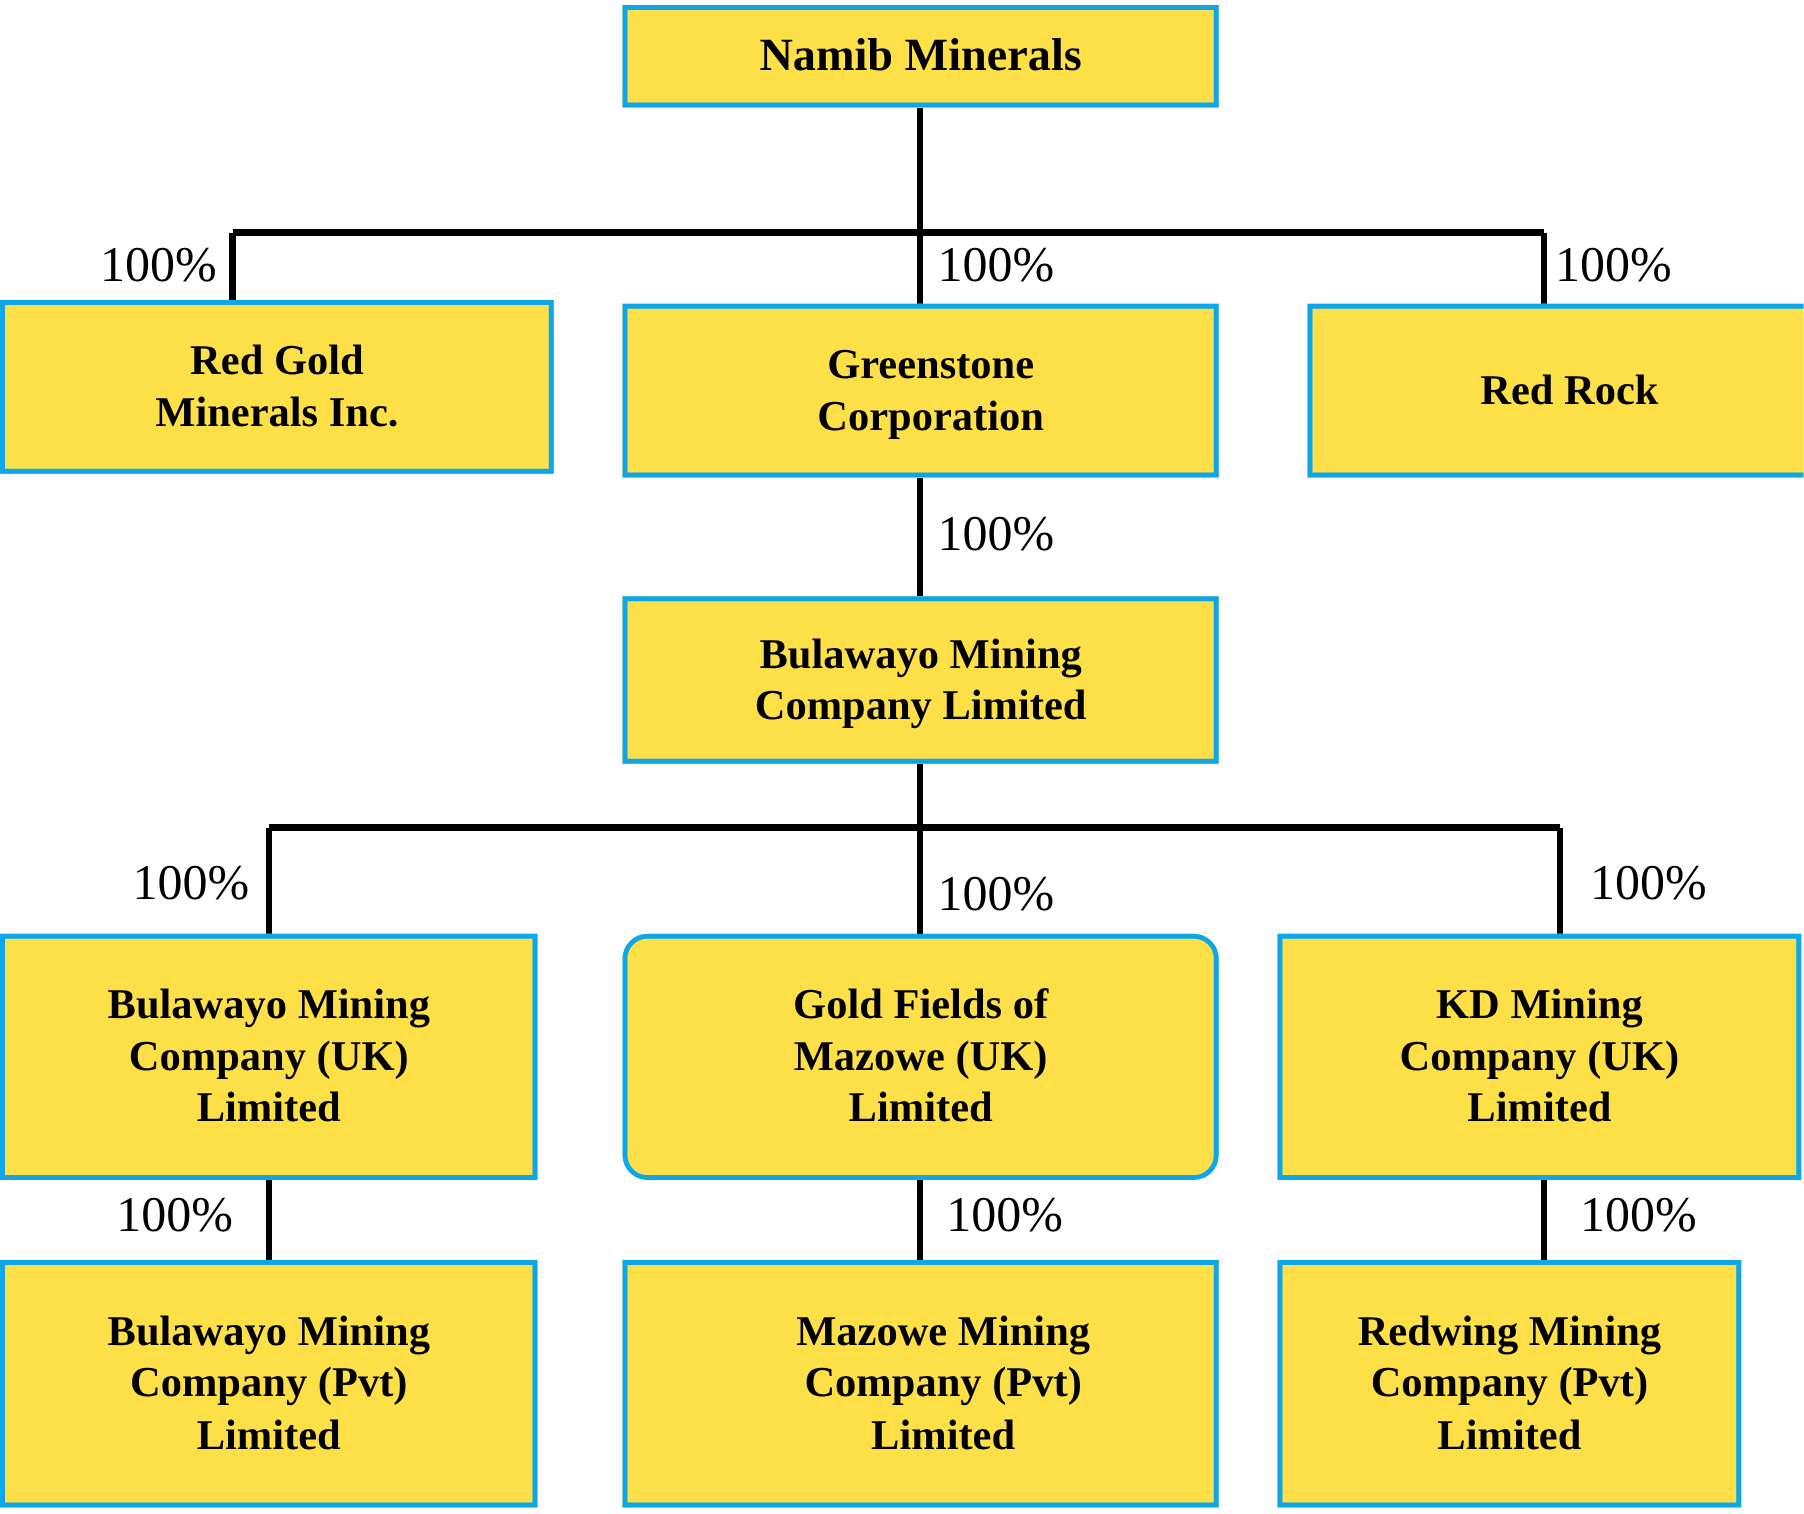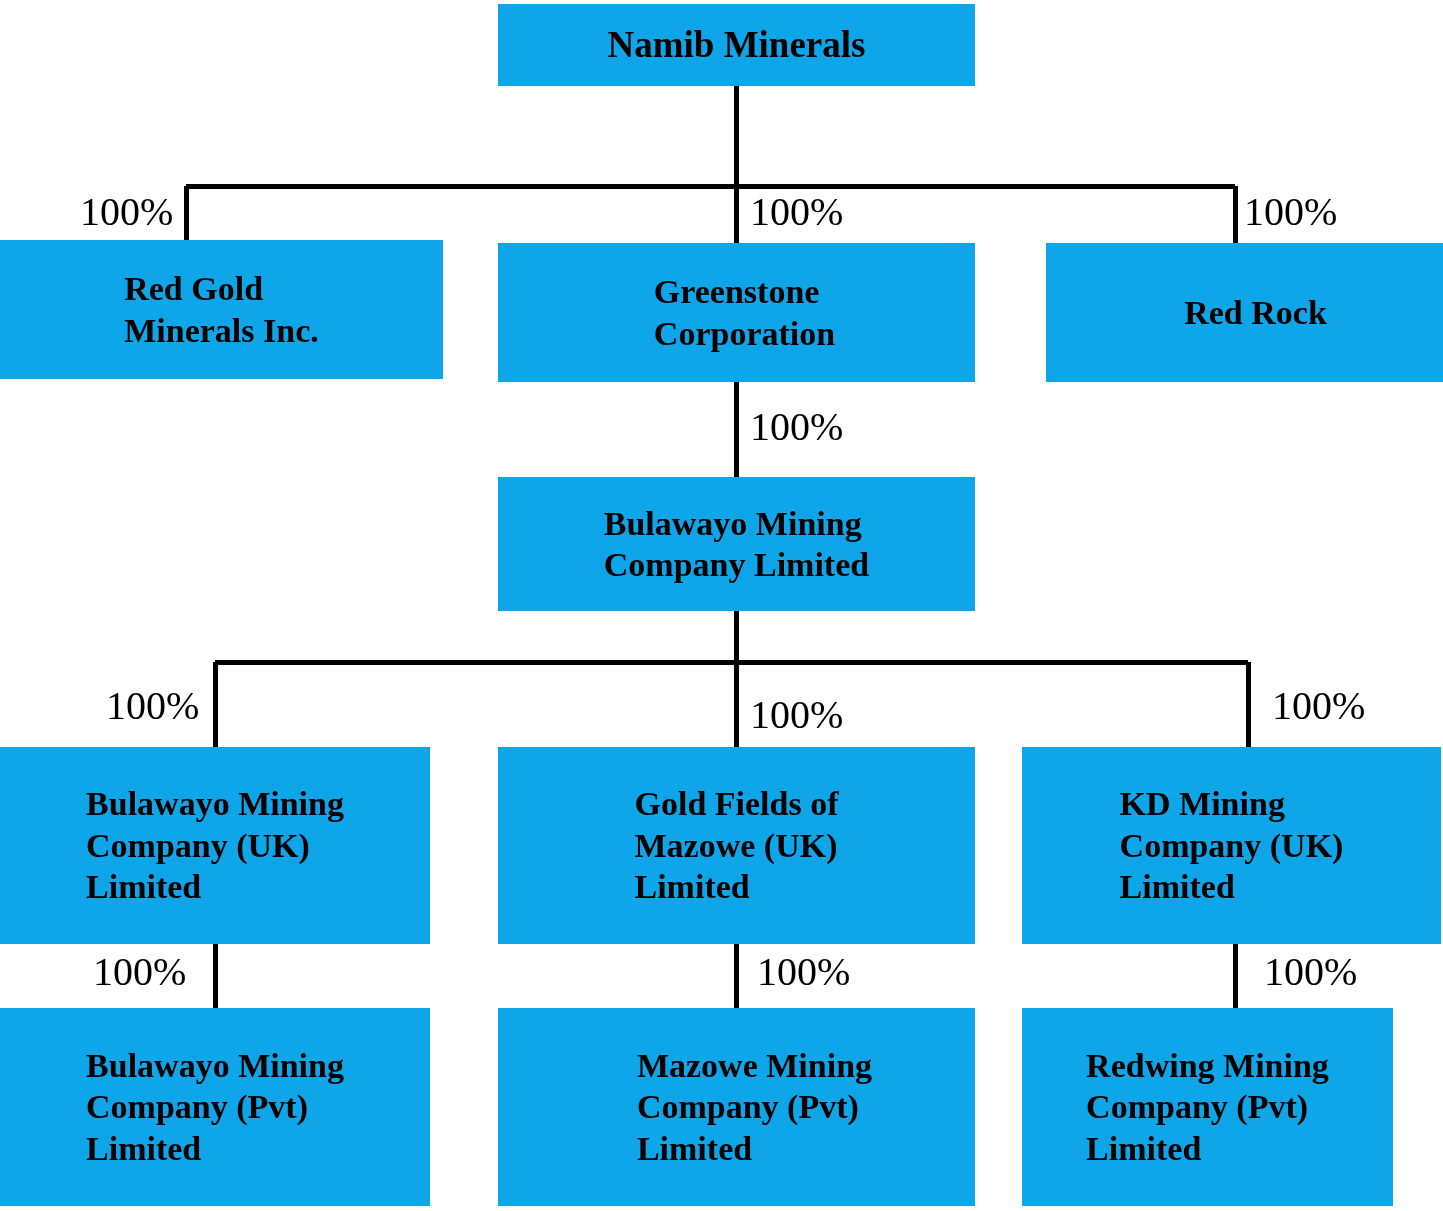--- a/index.html
+++ b/index.html
@@ -18,26 +18,26 @@
   #org-svg {
     position: absolute;
     top: 0;
     left: 0;
     width: 1443px;
     height: 1211px;
   }
   .node-box {
     position: absolute;
     box-sizing: border-box;
-    border: 6px solid #0ea5e9;
-    background: #0ea5e9;
+    border: 4px solid #0ea5e9;
+    background: #fde047;
     display: flex;
     align-items: center;
     justify-content: center;
-    text-align: left;
+    text-align: center;
   }
   .node-label {
     font-family: "Liberation Serif", "DejaVu Serif", serif;
     font-weight: bold;
     color: #000000;
     line-height: 1.22;
     padding: 0 6px;
     white-space: pre-line;
   }
   .size-lg { font-size: 37px; }
@@ -93,21 +93,21 @@
       </div>
       <div class="node-box" style="left: 498px; top: 477px; width: 477px; height: 134px;">
         <div class="node-label size-md">Bulawayo Mining
 Company Limited</div>
       </div>
       <div class="node-box" style="left: 0px; top: 747px; width: 430px; height: 197px;">
         <div class="node-label size-md">Bulawayo Mining
 Company (UK)
 Limited</div>
       </div>
-      <div class="node-box" style="left: 498px; top: 747px; width: 477px; height: 197px;">
+      <div class="node-box" style="left: 498px; top: 747px; width: 477px; height: 197px; border-radius: 20px;">
         <div class="node-label size-md">Gold Fields of
 Mazowe (UK)
 Limited</div>
       </div>
       <div class="node-box" style="left: 1022px; top: 747px; width: 419px; height: 197px;">
         <div class="node-label size-md">KD Mining
 Company (UK)
 Limited</div>
       </div>
       <div class="node-box" style="left: 0px; top: 1008px; width: 430px; height: 198px;">

